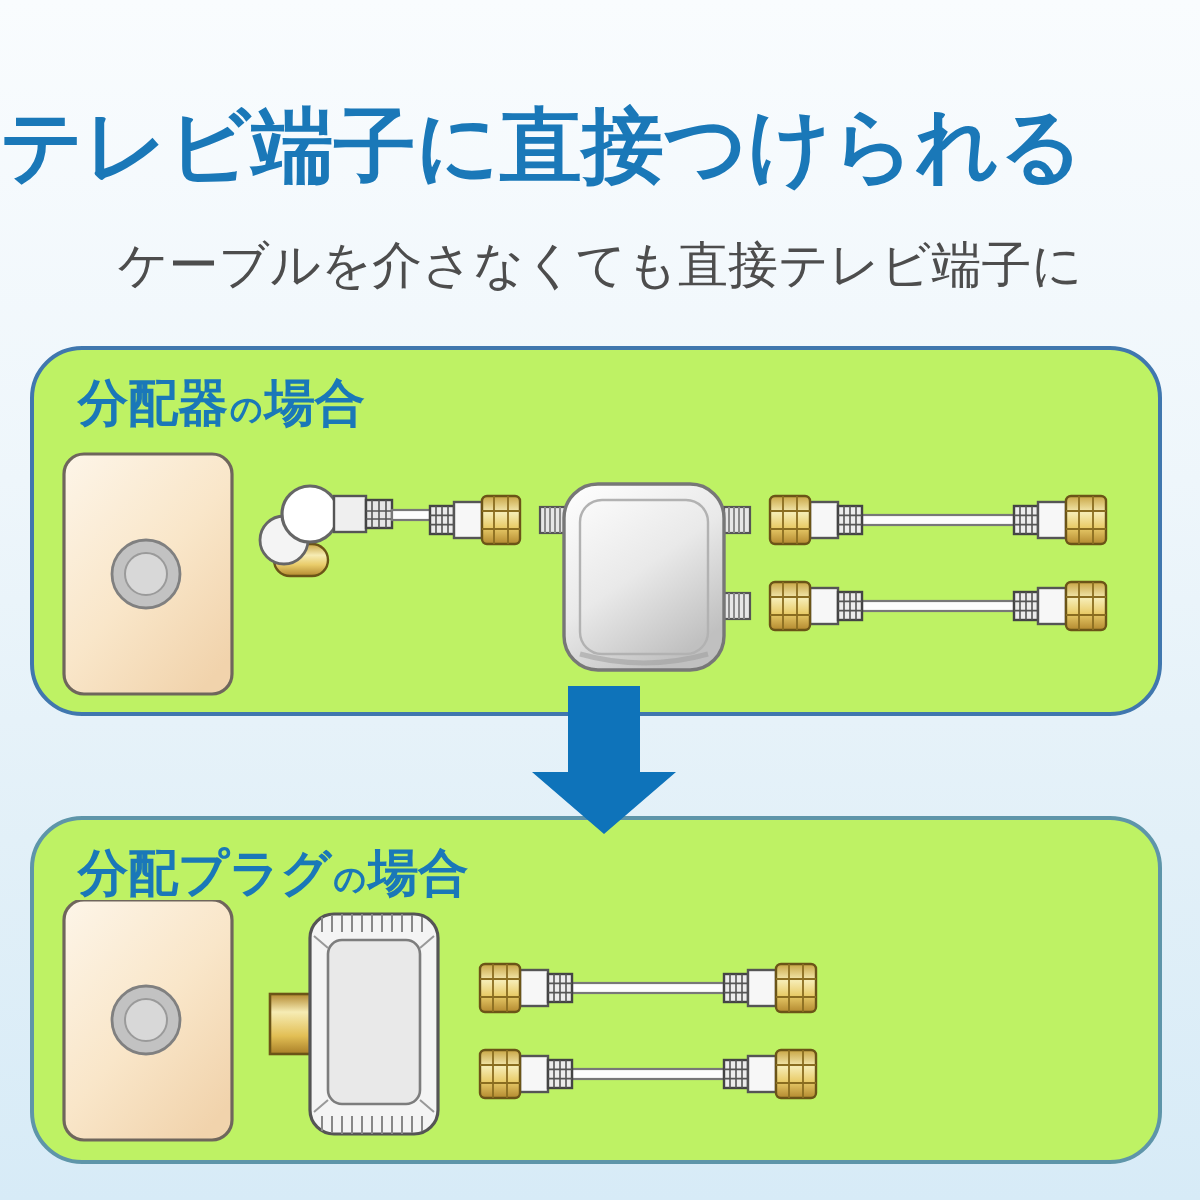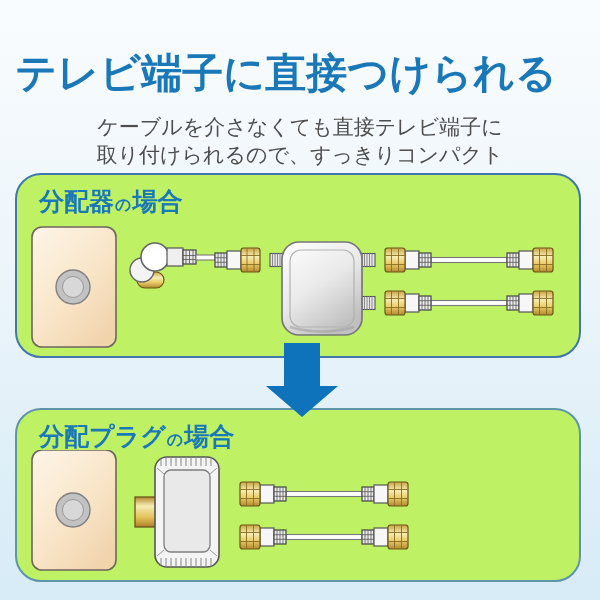--- a/index.html
+++ b/index.html
@@ -5,26 +5,26 @@
   html,body{margin:0;padding:0;}
   body{
     width:600px;height:600px;overflow:hidden;
     font-family:"Liberation Sans","DejaVu Sans",sans-serif;
     background:linear-gradient(180deg,#f9fcfe 0%,#eef6fb 40%,#e2f0f8 70%,#d7ebf7 100%);
     position:relative;
   }
   .canvas{position:absolute;inset:0;}
   .title{
     position:absolute;top:24px;left:0;width:557px;
-    text-align:right;font-size:41px;font-weight:bold;color:#1a78b8;
+    text-align:left;font-size:41px;font-weight:bold;color:#1a78b8;
     letter-spacing:0px;line-height:1.1;
   }
   .subtitle{
     position:absolute;top:92px;left:0;width:600px;
-    text-align:center;font-size:21px;color:#4d4d4d;line-height:1.32;font-weight:normal;
+    text-align:center;font-size:25px;color:#4d4d4d;line-height:1.32;font-weight:normal;
   }
   .panel{
     position:absolute;left:15px;width:566px;background:#bef264;border-radius:26px;
     box-sizing:border-box;
   }
   .panel1{top:173px;height:185px;border:2px solid #4077ae;}
   .panel2{top:408px;height:174px;border:2px solid #5e95a9;padding-left:47px;}
   .panel-label{
     position:absolute;left:22px;top:10px;color:#1a78b8;font-weight:bold;
     display:flex;align-items:baseline;white-space:nowrap;
@@ -89,21 +89,21 @@
       <circle cx="41" cy="60" r="10.5" fill="#d8d8d8" stroke="#9a9a9a" stroke-width="1"></circle>
     </g>
   </defs>
 </svg>
 
 <div class="canvas">
 
   <h1 class="title">テレビ端子に直接つけられる</h1>
 
   <p class="subtitle"><span>ケーブルを介さなくても直接テレビ端子に</span><br>
-  <span>取り付けられるので、すっきりコンパクト</span></p>
+  </p>
 
   <div class="panel panel1">
     <div class="panel-label">
       <span class="big">分配器</span>
         <span class="small">の</span>
         <span class="big">場合</span>
     </div>
 
     <svg class="illu illu1" width="566" height="143" viewBox="0 0 566 143">
 

